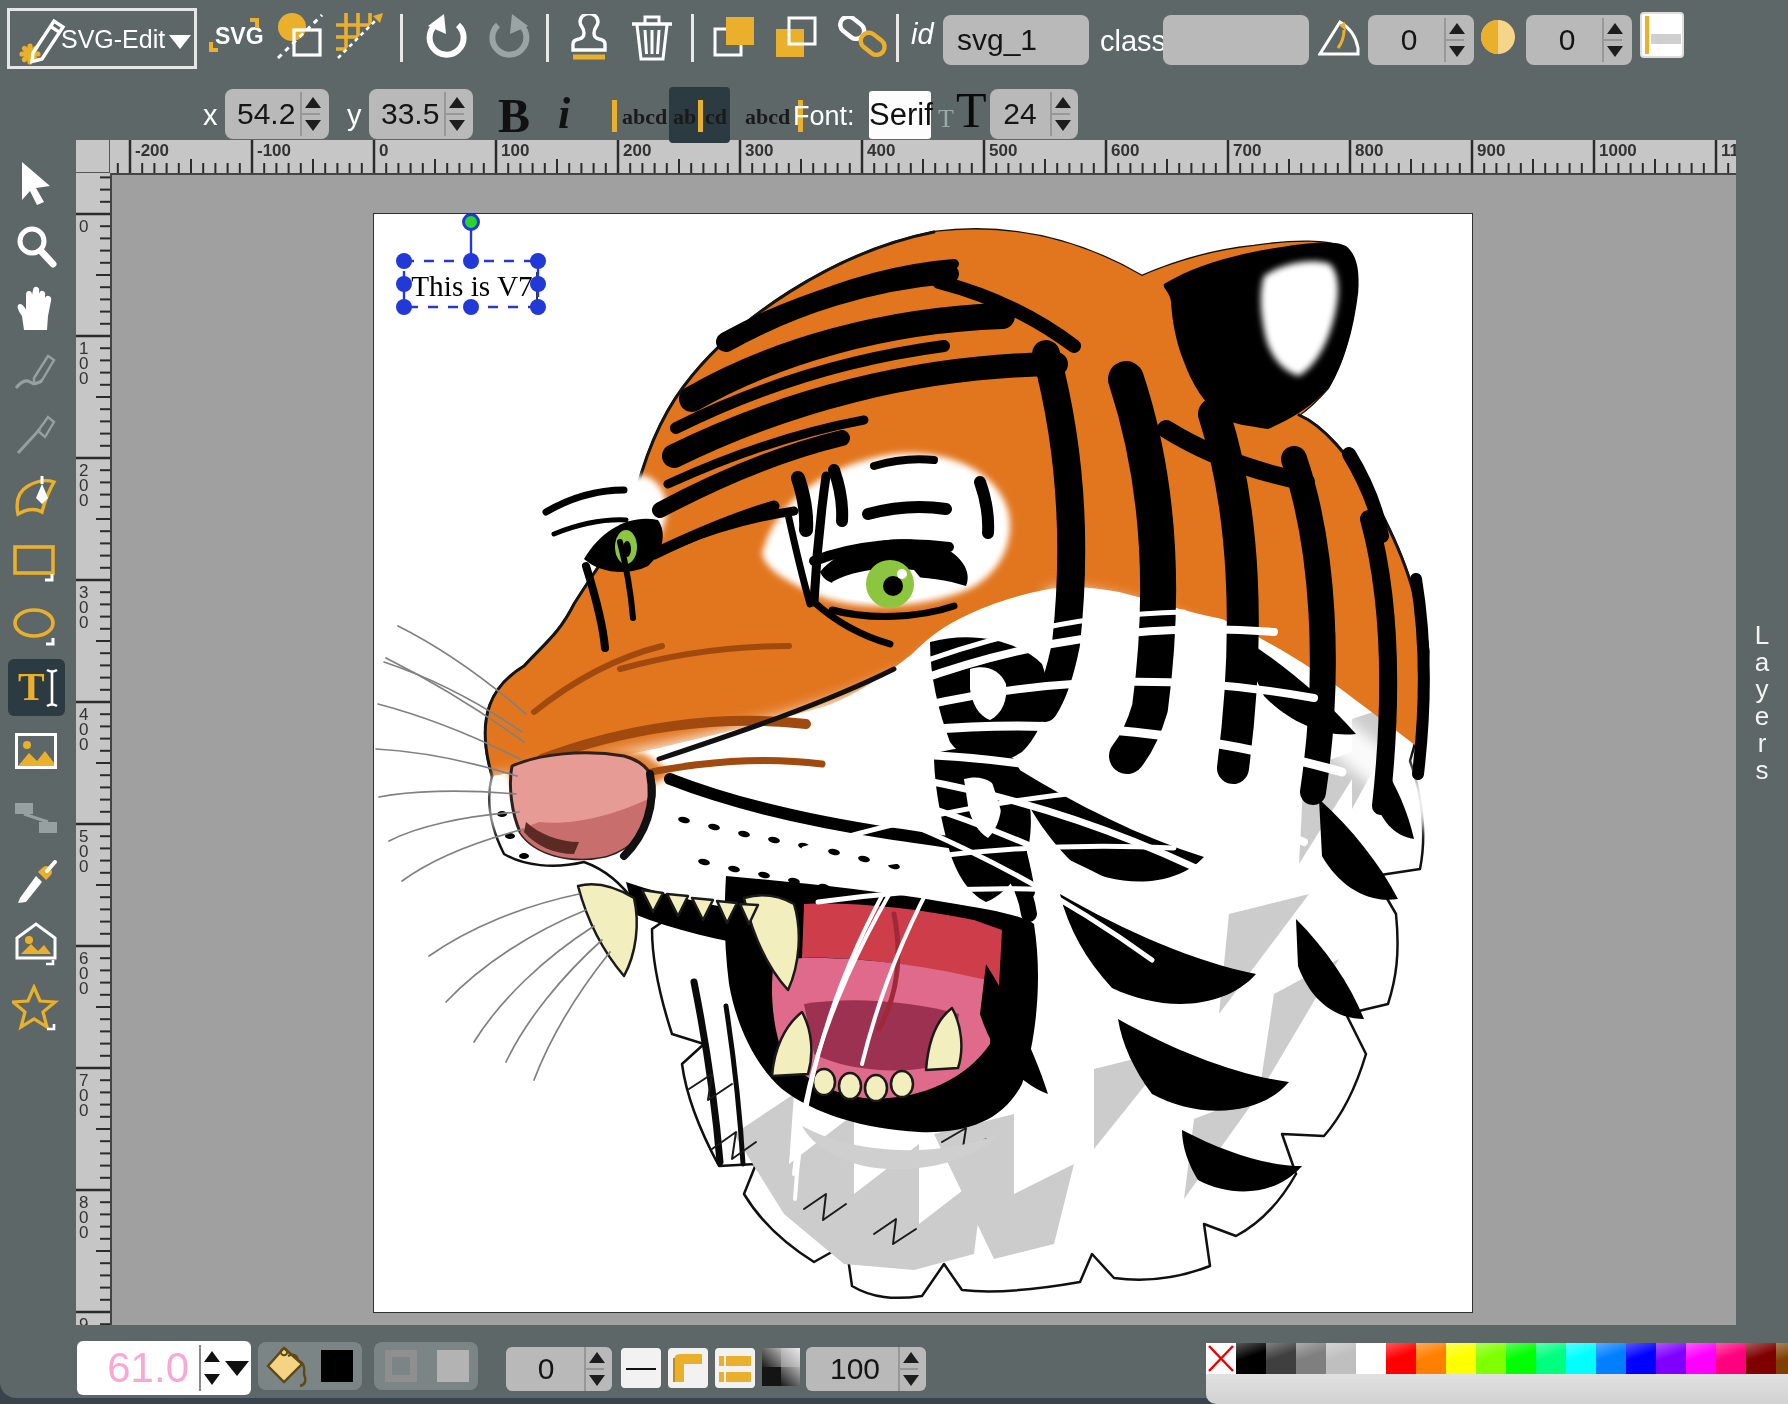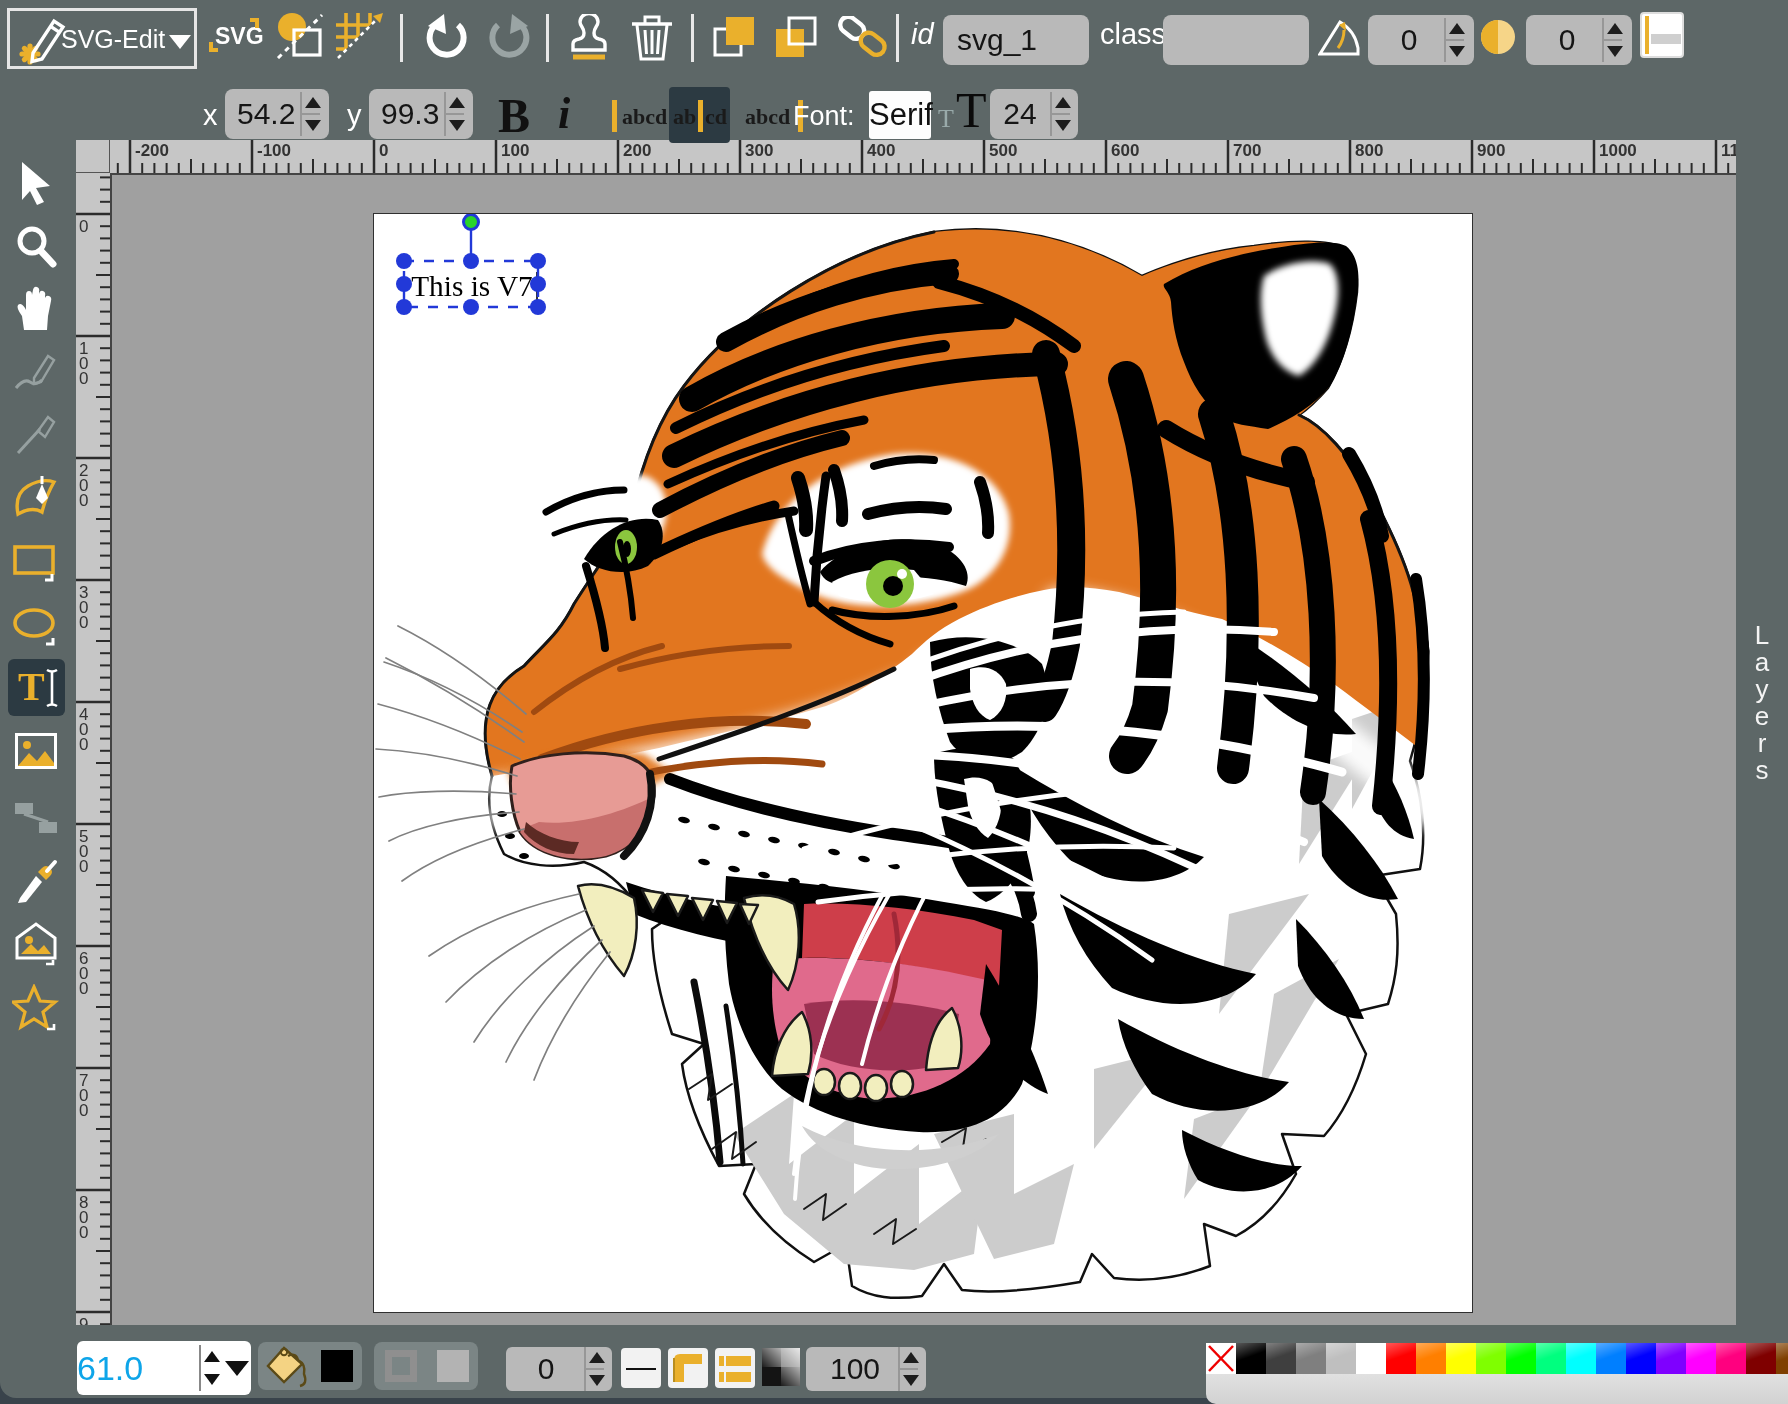--- a/index.html
+++ b/index.html
@@ -613,21 +613,21 @@
 
   <svg class="abs" style="left:838px;top:16px" width="52" height="42" viewBox="0 0 52 42">
     <g transform="rotate(38 26 21)">
       <rect x="-2" y="13" width="26" height="16" rx="8" fill="none" stroke="#fff" stroke-width="4.4"></rect>
       <rect x="24" y="13" width="26" height="16" rx="8" fill="none" stroke="#eab02c" stroke-width="4.4"></rect>
     </g>
   </svg>
   <div class="abs sep" style="left:896px;"></div>
   <div class="abs lbl" style="left:911px;top:18px;font-style:italic;">id</div>
   <div class="abs inp" style="left:943px;top:15px;width:146px;padding-left:14px;">svg_1</div>
-  <div class="abs lbl" style="left:1100px;top:18px;">class</div>
+  <div class="abs lbl" style="left:1100px;top:25px;">class</div>
   <div class="abs inp" style="left:1163px;top:15px;width:146px;"></div>
 
   <svg class="abs" style="left:1318px;top:18px" width="44" height="40" viewBox="0 0 44 40">
     <path d="M2 36 L40 36 L40 30 A38 38 0 0 0 22 4 Z" fill="none" stroke="#fff" stroke-width="3"></path>
     <path d="M20 30 Q26 22 26 12" fill="none" stroke="#eab02c" stroke-width="3"></path>
     <path d="M21 7 L27 4 L28 13 Z" fill="#eab02c"></path>
   </svg>
   <div class="abs inp" style="left:1368px;top:15px;width:106px;text-align:center;padding-right:24px;">0</div>
   <div class="spinner" style="left:1444px;top:18px;"></div>
 
@@ -639,21 +639,21 @@
   <div class="spinner" style="left:1602px;top:18px;"></div>
   <div class="abs" style="left:1640px;top:12px;width:44px;height:46px;background:#fff;border-radius:4px;border:2px solid #ddd;">
      <div class="abs" style="left:3px;top:2px;width:4px;height:38px;background:#eab02c;"></div>
      <div class="abs" style="left:9px;top:20px;width:30px;height:10px;background:#cfcfcf;"></div>
   </div>
 
   <div class="abs lbl" style="left:203px;top:99px;">x</div>
   <div class="abs inp" style="left:225px;top:89px;width:104px;padding-left:12px;">54.2</div>
   <div class="spinner" style="left:300px;top:92px;"></div>
   <div class="abs lbl" style="left:347px;top:99px;">y</div>
-  <div class="abs inp" style="left:369px;top:89px;width:104px;padding-left:12px;">99.3</div>
+  <div class="abs inp" style="left:369px;top:89px;width:104px;padding-left:12px;">33.5</div>
   <div class="spinner" style="left:444px;top:92px;"></div>
   <div class="abs" style="left:498px;top:88px;font-family:'Liberation Serif',serif;font-weight:bold;font-size:48px;color:#111;">B</div>
   <div class="abs" style="left:558px;top:88px;font-family:'Liberation Serif',serif;font-weight:bold;font-style:italic;font-size:44px;color:#111;">i</div>
   <svg class="abs" style="left:610px;top:96px" width="78" height="40" viewBox="0 0 78 40">
     <rect x="2" y="4" width="5" height="32" fill="#eab02c"></rect>
     <text x="12" y="28" font-size="22" font-weight="bold" font-family="Liberation Serif,serif" fill="#1a1a1a">abcd</text>
   </svg>
   <div class="abs" style="left:669px;top:87px;width:61px;height:56px;background:#2c3a42;border-radius:4px;"></div>
   <svg class="abs" style="left:672px;top:96px" width="58" height="40" viewBox="0 0 58 40">
     <text x="1" y="28" font-size="22" font-weight="bold" font-family="Liberation Serif,serif" fill="#1a1a1a">ab</text>
@@ -749,21 +749,21 @@
   </svg>
 
   <svg class="abs" style="left:12px;top:984px" width="48" height="48" viewBox="0 0 48 48">
     <path d="M22 3 L28 17 L43 18 L31 28 L35 43 L22 35 L9 43 L13 28 L1 18 L16 17 Z" fill="none" stroke="#eab02c" stroke-width="3.2"></path>
     <path d="M42 40 L42 45 L35 45" fill="none" stroke="#fff" stroke-width="2.6"></path>
   </svg>
 </div>
 <div class="abs" id="botui">
 
   <div class="abs" style="left:77px;top:1341px;width:174px;height:54px;background:#fff;border-radius:6px;"></div>
-  <div class="abs" style="left:77px;top:1341px;width:112px;height:54px;color:#0ea5e9;font-size:34px;line-height:54px;">61.0</div>
+  <div class="abs" style="left:77px;top:1341px;width:112px;height:54px;color:#f9a8d4;font-size:42px;line-height:54px;text-align:right;">61.0</div>
   <div class="abs" style="left:199px;top:1345px;width:2px;height:46px;background:#888;"></div>
   <div class="abs" style="left:204px;top:1351px;width:0;height:0;border-left:8px solid transparent;border-right:8px solid transparent;border-bottom:11px solid #111;"></div>
   <div class="abs" style="left:204px;top:1374px;width:0;height:0;border-left:8px solid transparent;border-right:8px solid transparent;border-top:11px solid #111;"></div>
   <div class="abs" style="left:225px;top:1361px;width:0;height:0;border-left:12px solid transparent;border-right:12px solid transparent;border-top:15px solid #111;"></div>
 
   <div class="abs" style="left:258px;top:1342px;width:104px;height:48px;background:#7b8585;border-radius:8px;"></div>
   <svg class="abs" style="left:264px;top:1344px" width="52" height="46" viewBox="0 0 26 23">
     <path d="M10 2 L19 10 L10 19 L2 11 Z" fill="#f4d383" stroke="#5b4a17" stroke-width="1.2"></path>
     <path d="M12 6 Q16 4 17 8 Q21 10 20 15 Q22 20 18 21" fill="none" stroke="#5b4a17" stroke-width="1.2"></path>
     <circle cx="10" cy="4" r="1.6" fill="none" stroke="#5b4a17" stroke-width="1"></circle>

